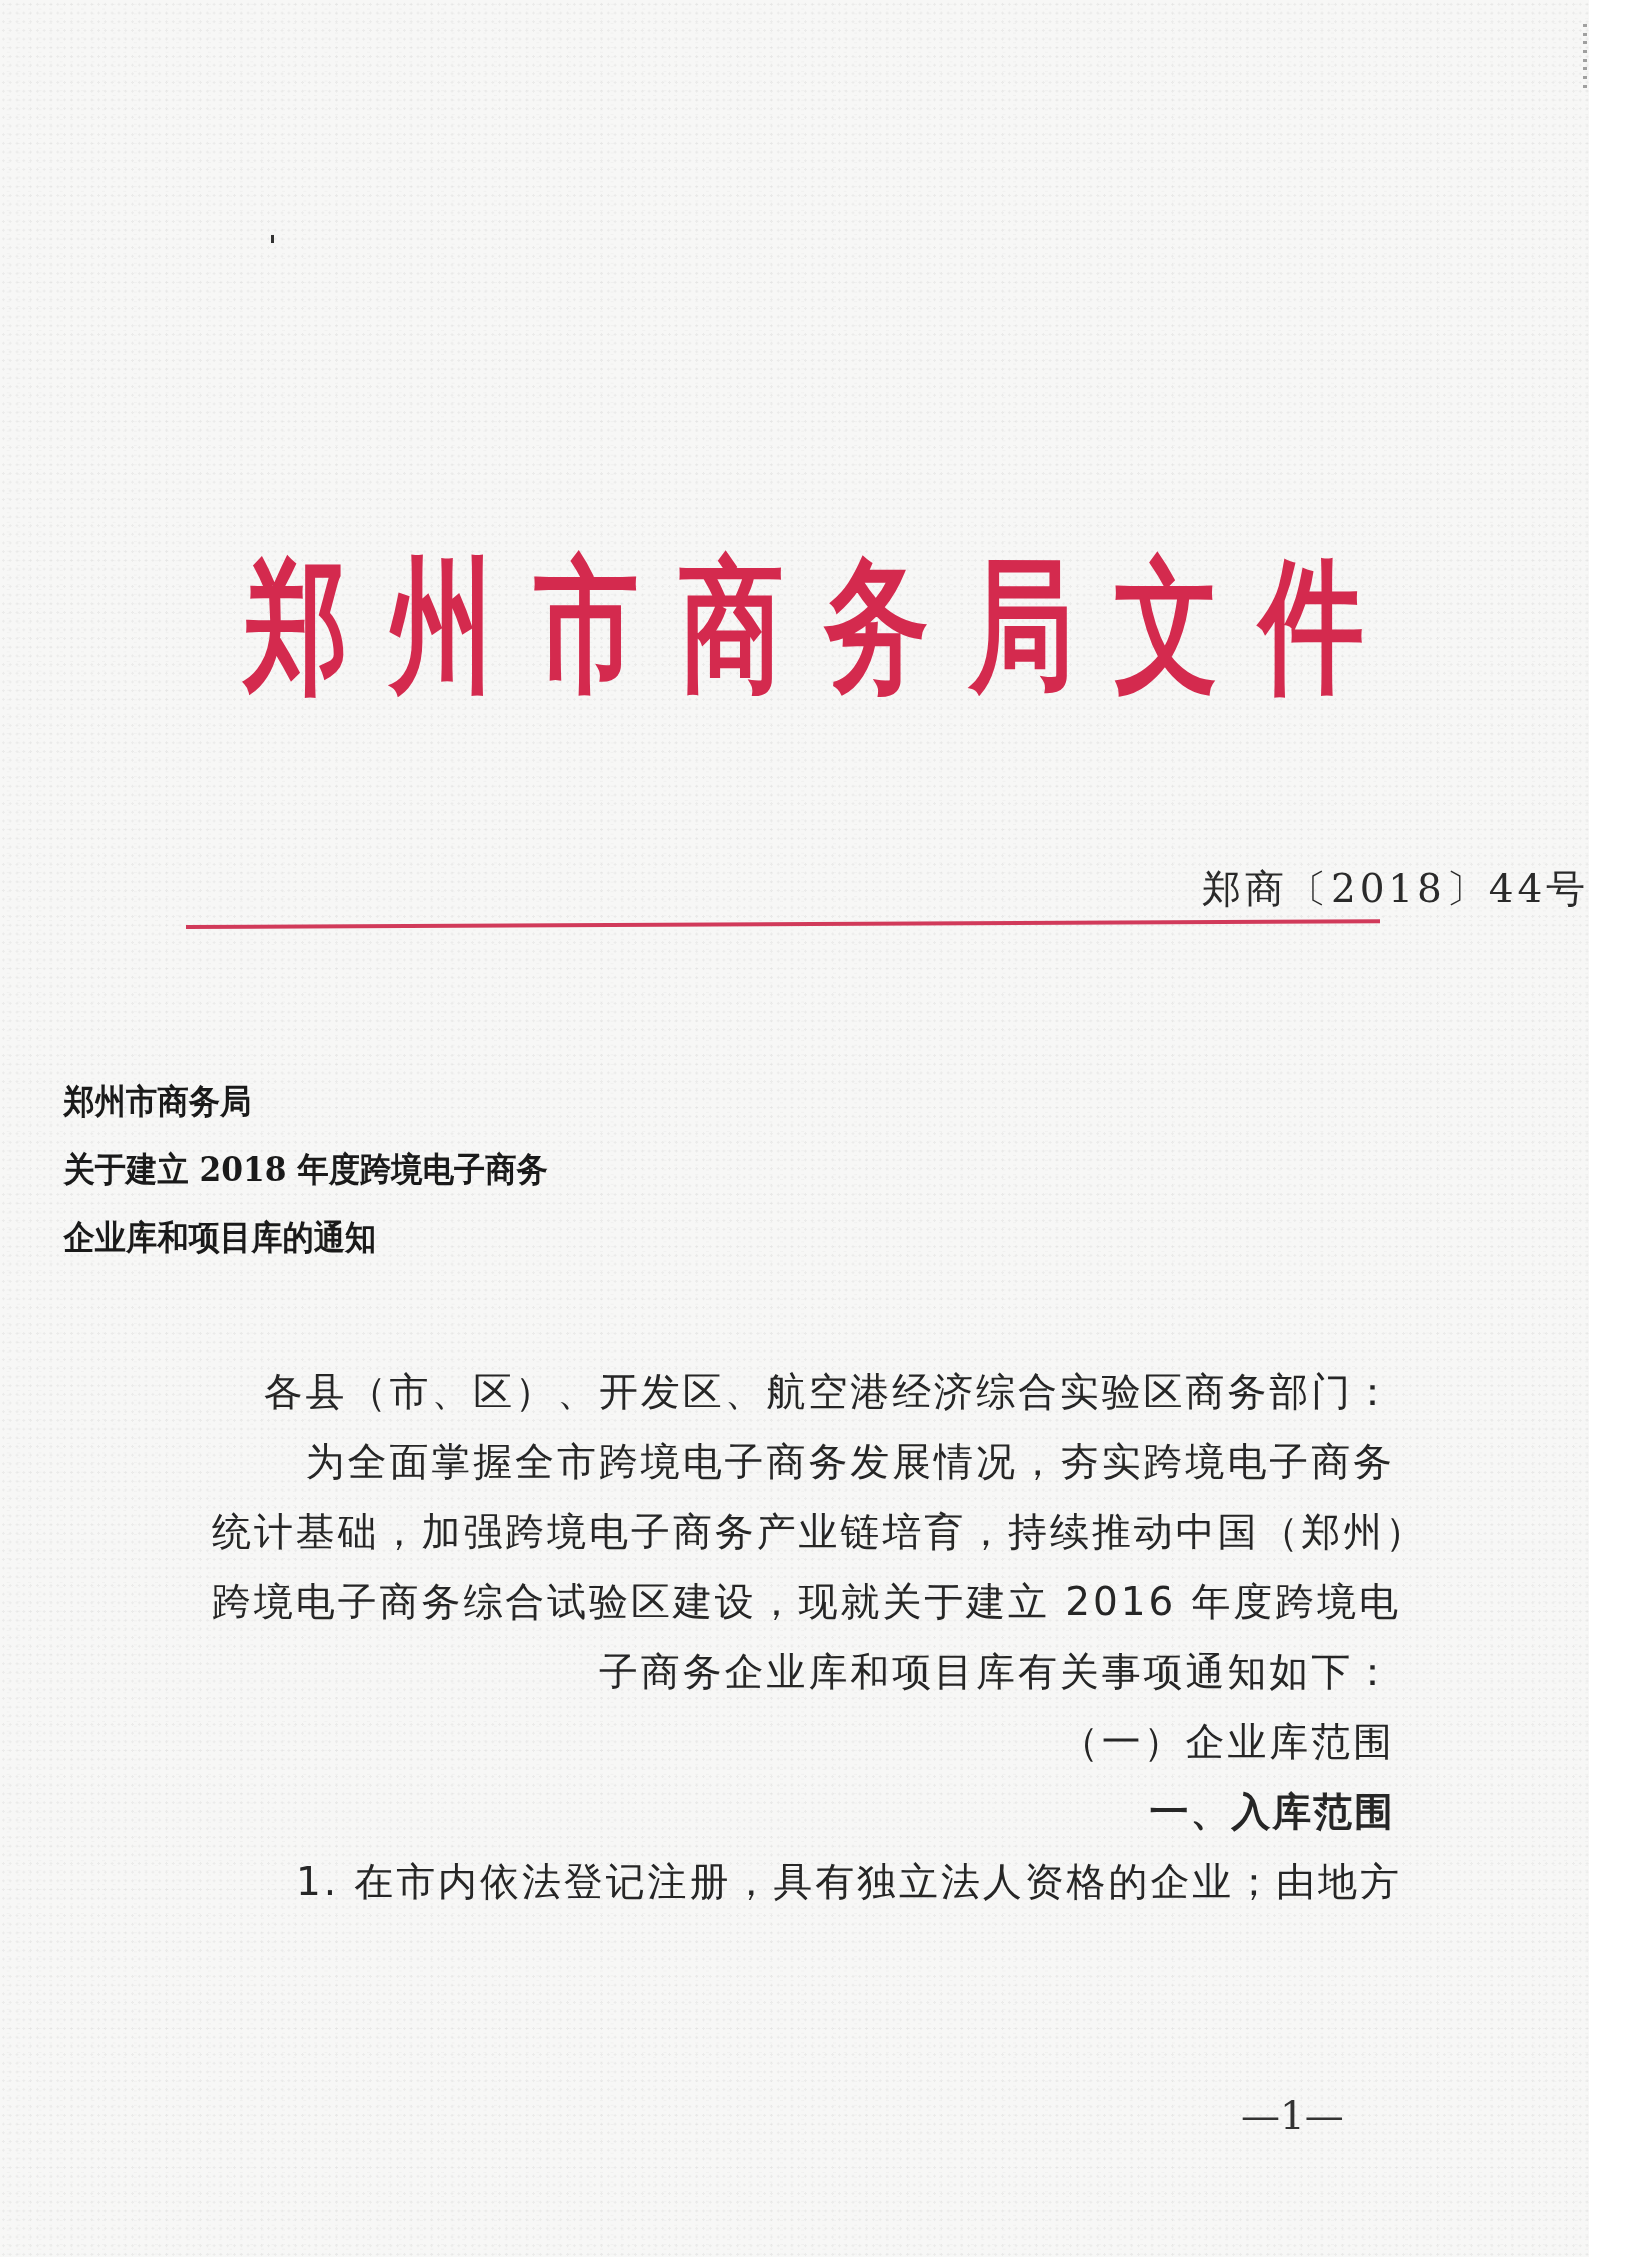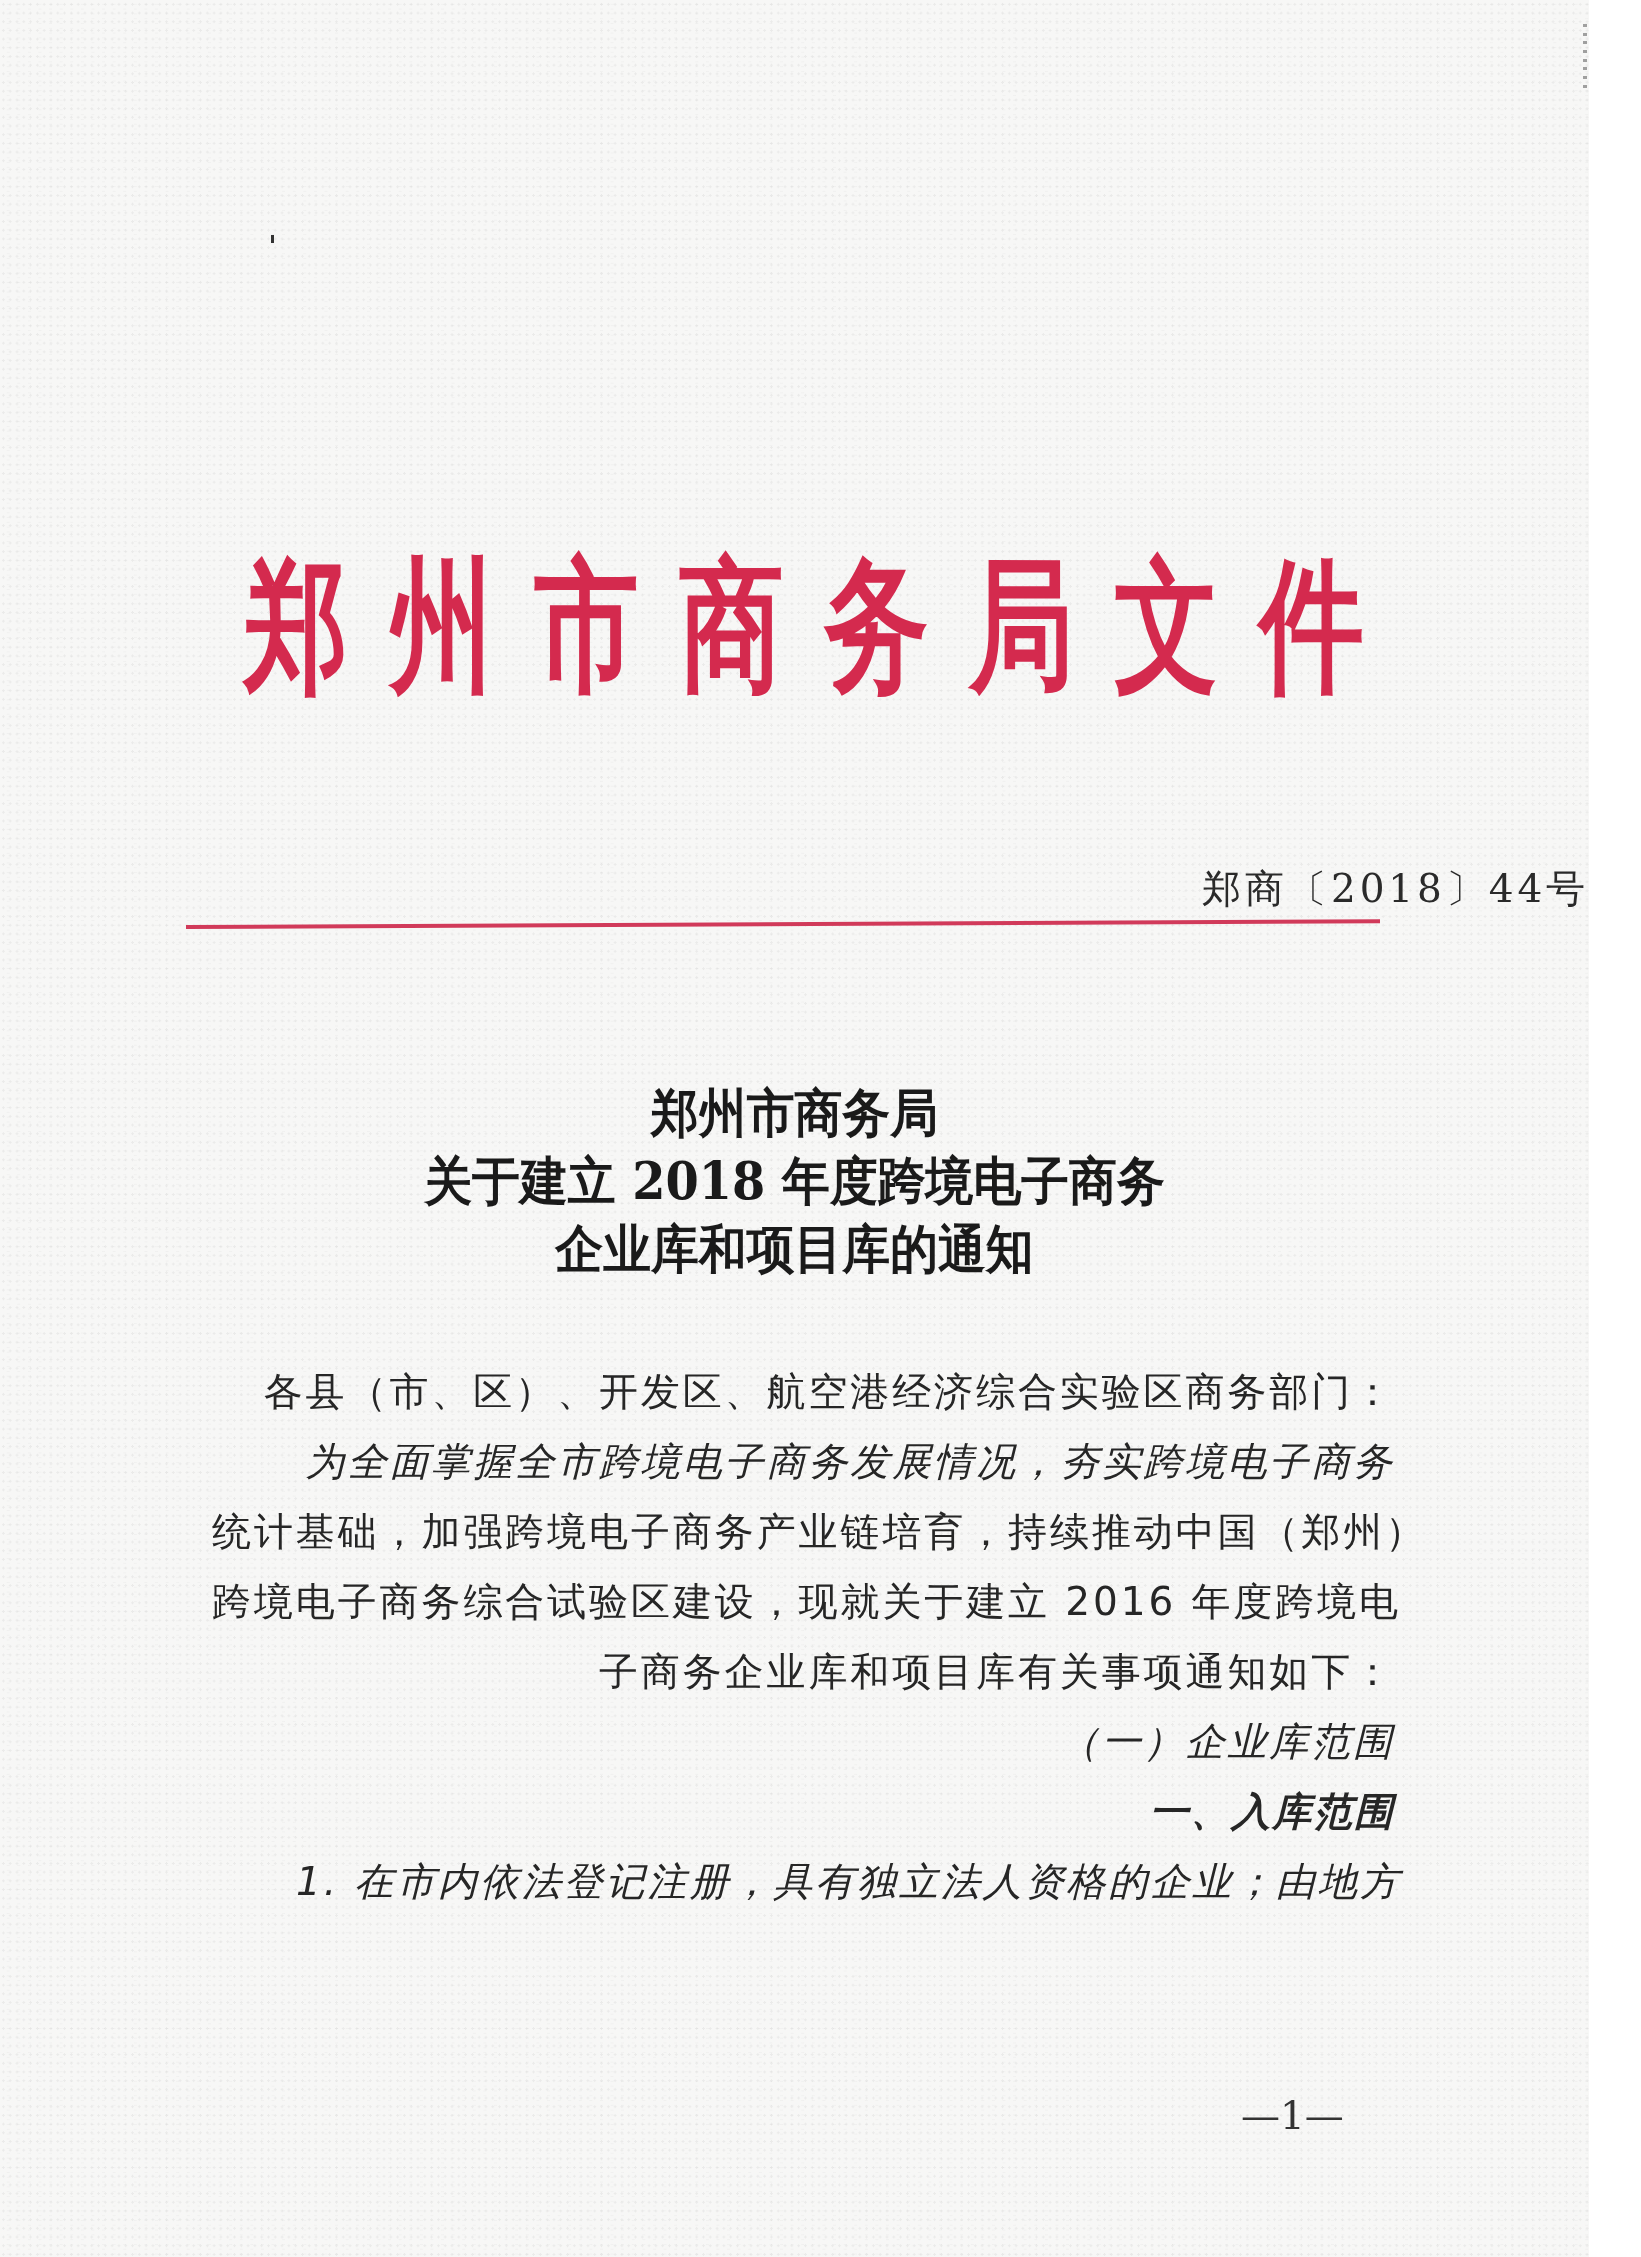--- a/index.html
+++ b/index.html
@@ -38,33 +38,33 @@
     position: absolute; left: 0; width: 1589px; top: 862px; text-align: right;
     font-size: 39px; letter-spacing: 3.9px; color: #2a2a2a;
     font-family: "DejaVu Serif", "Liberation Serif", serif;
   }
   .red-rule {
     position: absolute; left: 186px; top: 925px; width: 1194px; height: 3.9px;
     background: #d13a5a; transform: rotate(-0.28deg); transform-origin: left center;
   }
 
   .title {
-    position: absolute; left: 0; width: 1589px; top: 1067px; text-align: center;
+    position: absolute; left: 0; width: 1589px; top: 1067px; 
     font-family: "DejaVu Serif", "Liberation Serif", serif;
-    font-weight: bold; font-size: 52px; line-height: 68px; color: #1a1a1a; margin-top: 12px;
+    font-weight: bold; font-size: 34px; line-height: 68px; color: #1a1a1a;
   }
   .title div { transform: scaleX(0.92); }
 
   .body {
     position: absolute; left: 212px; top: 1357px; width: 1183px;
     font-family: "DejaVu Sans", "Liberation Sans", sans-serif;
     font-size: 39px; line-height: 70px; color: #262626;
   }
   .line { white-space: nowrap; height: 70px; letter-spacing: 2.9px; text-align: right; }
-  .indent { padding-left: 84px; font-style: italic; }
+  .indent { padding-left: 84px; }
   .heading { font-weight: bold; letter-spacing: 1.9px; }
 
   .page-number {
     position: absolute; left: 1241px; top: 2093px;
     font-family: "DejaVu Serif", "Liberation Serif", serif;
     font-size: 39px; color: #333;
   }
 </style>
 </head>
 <body>

